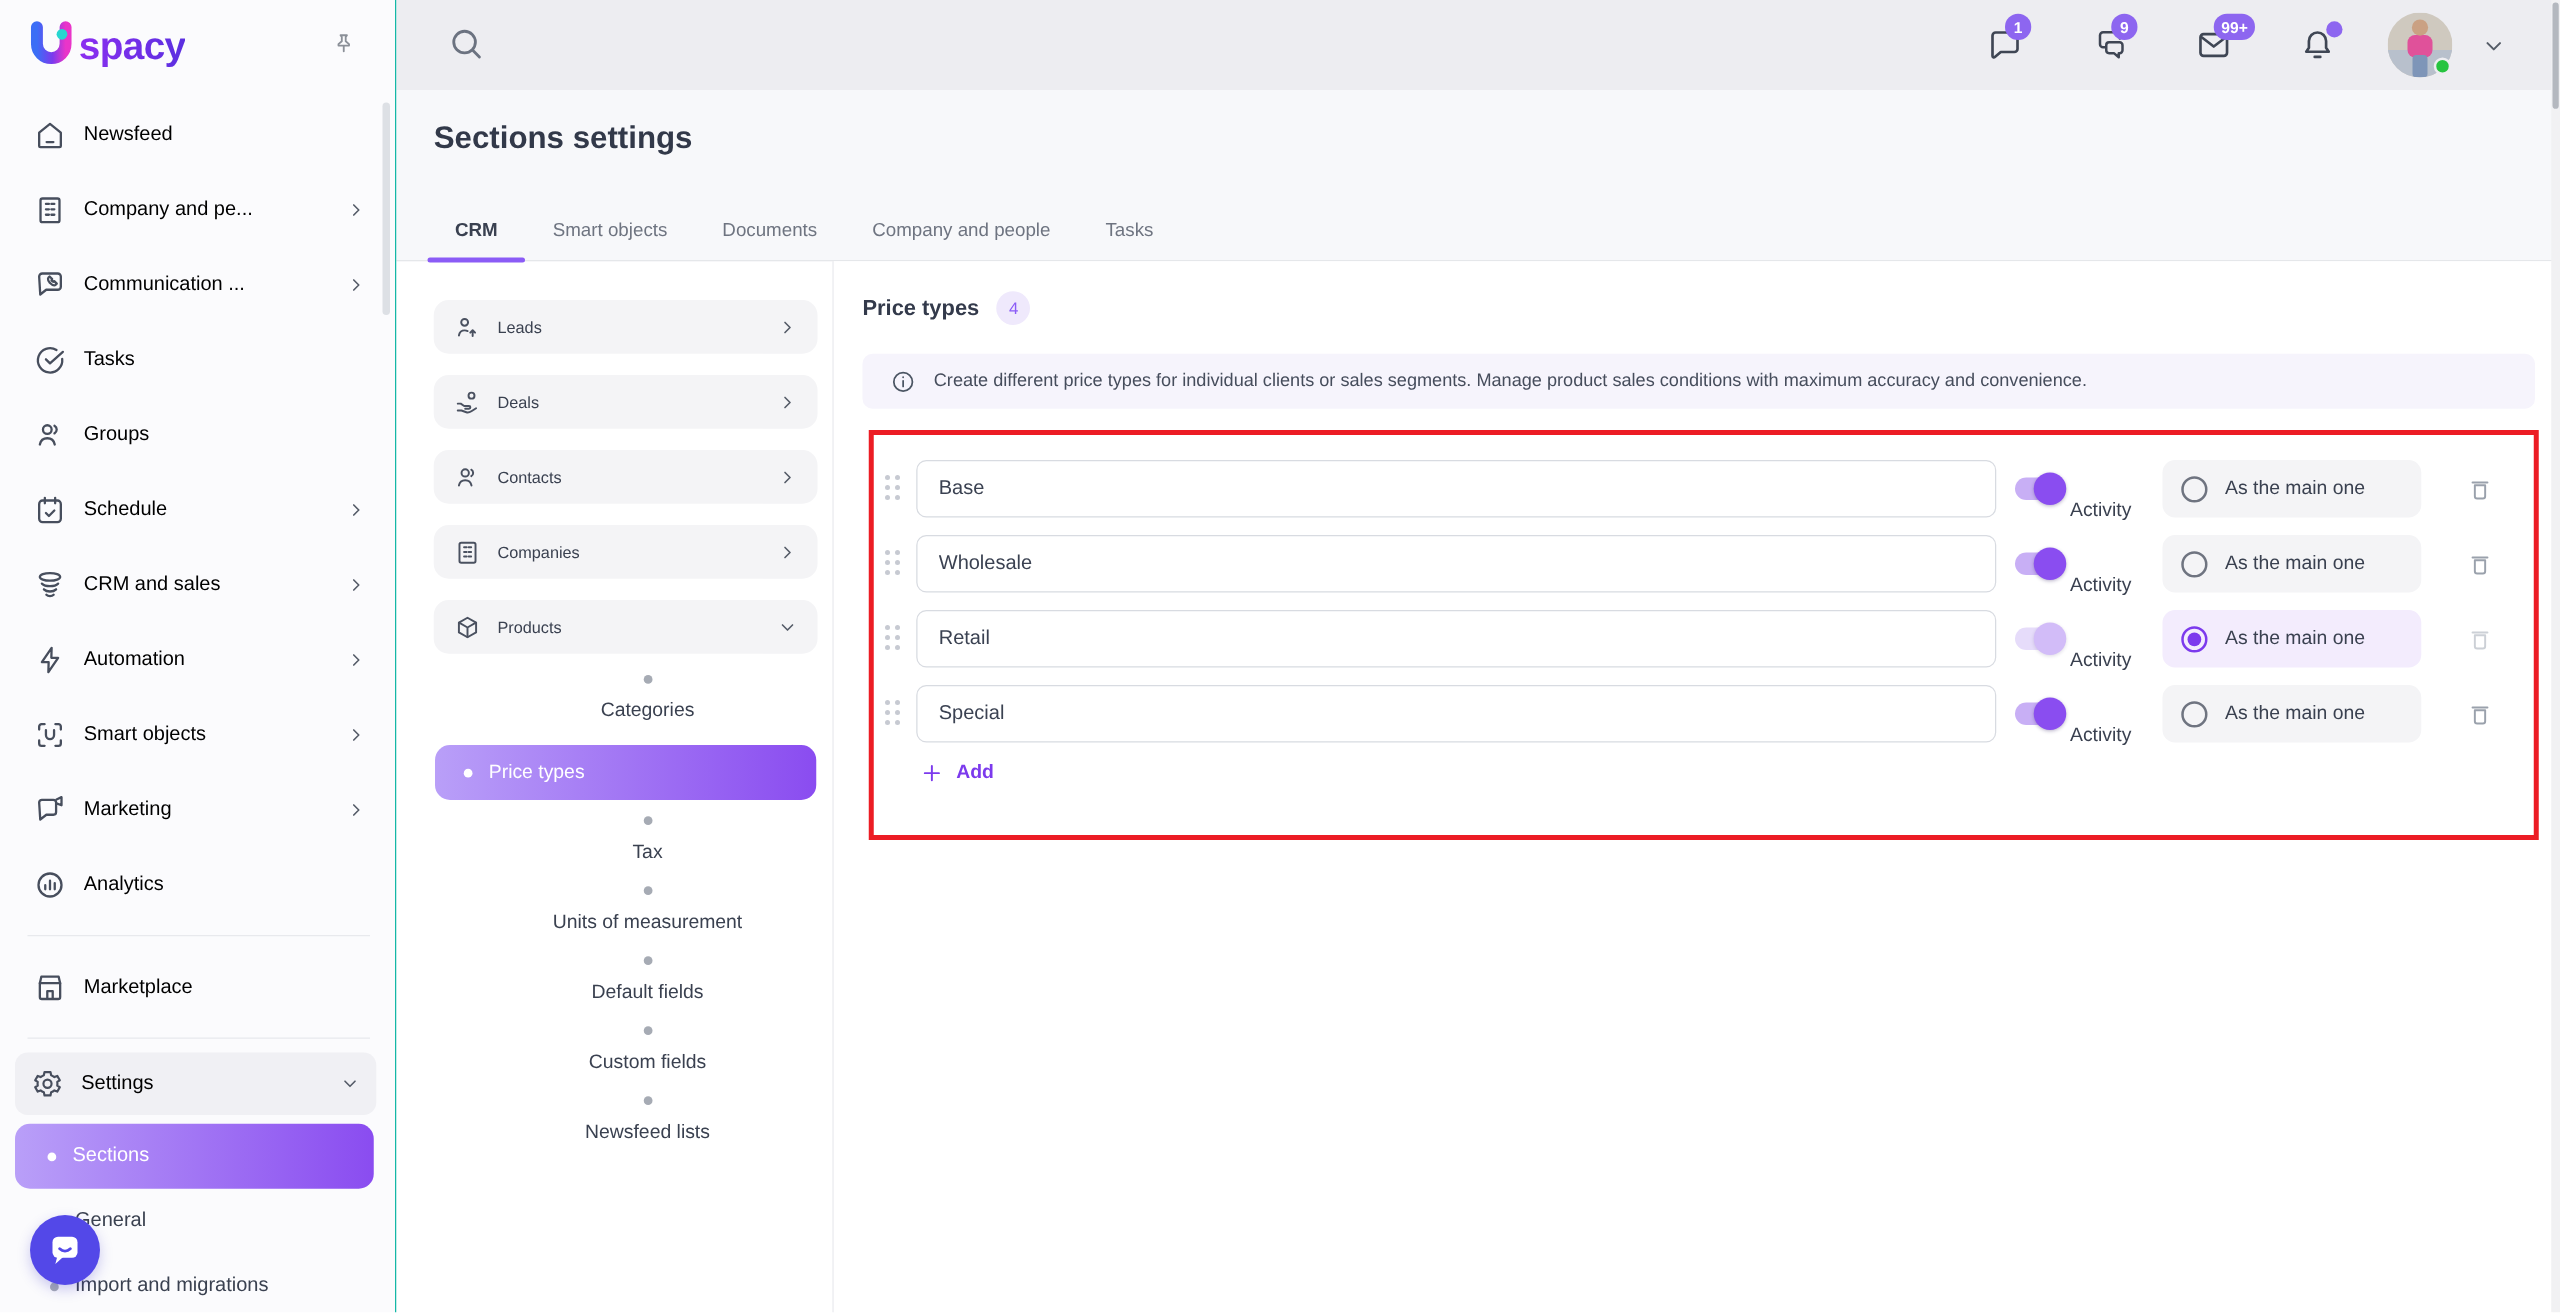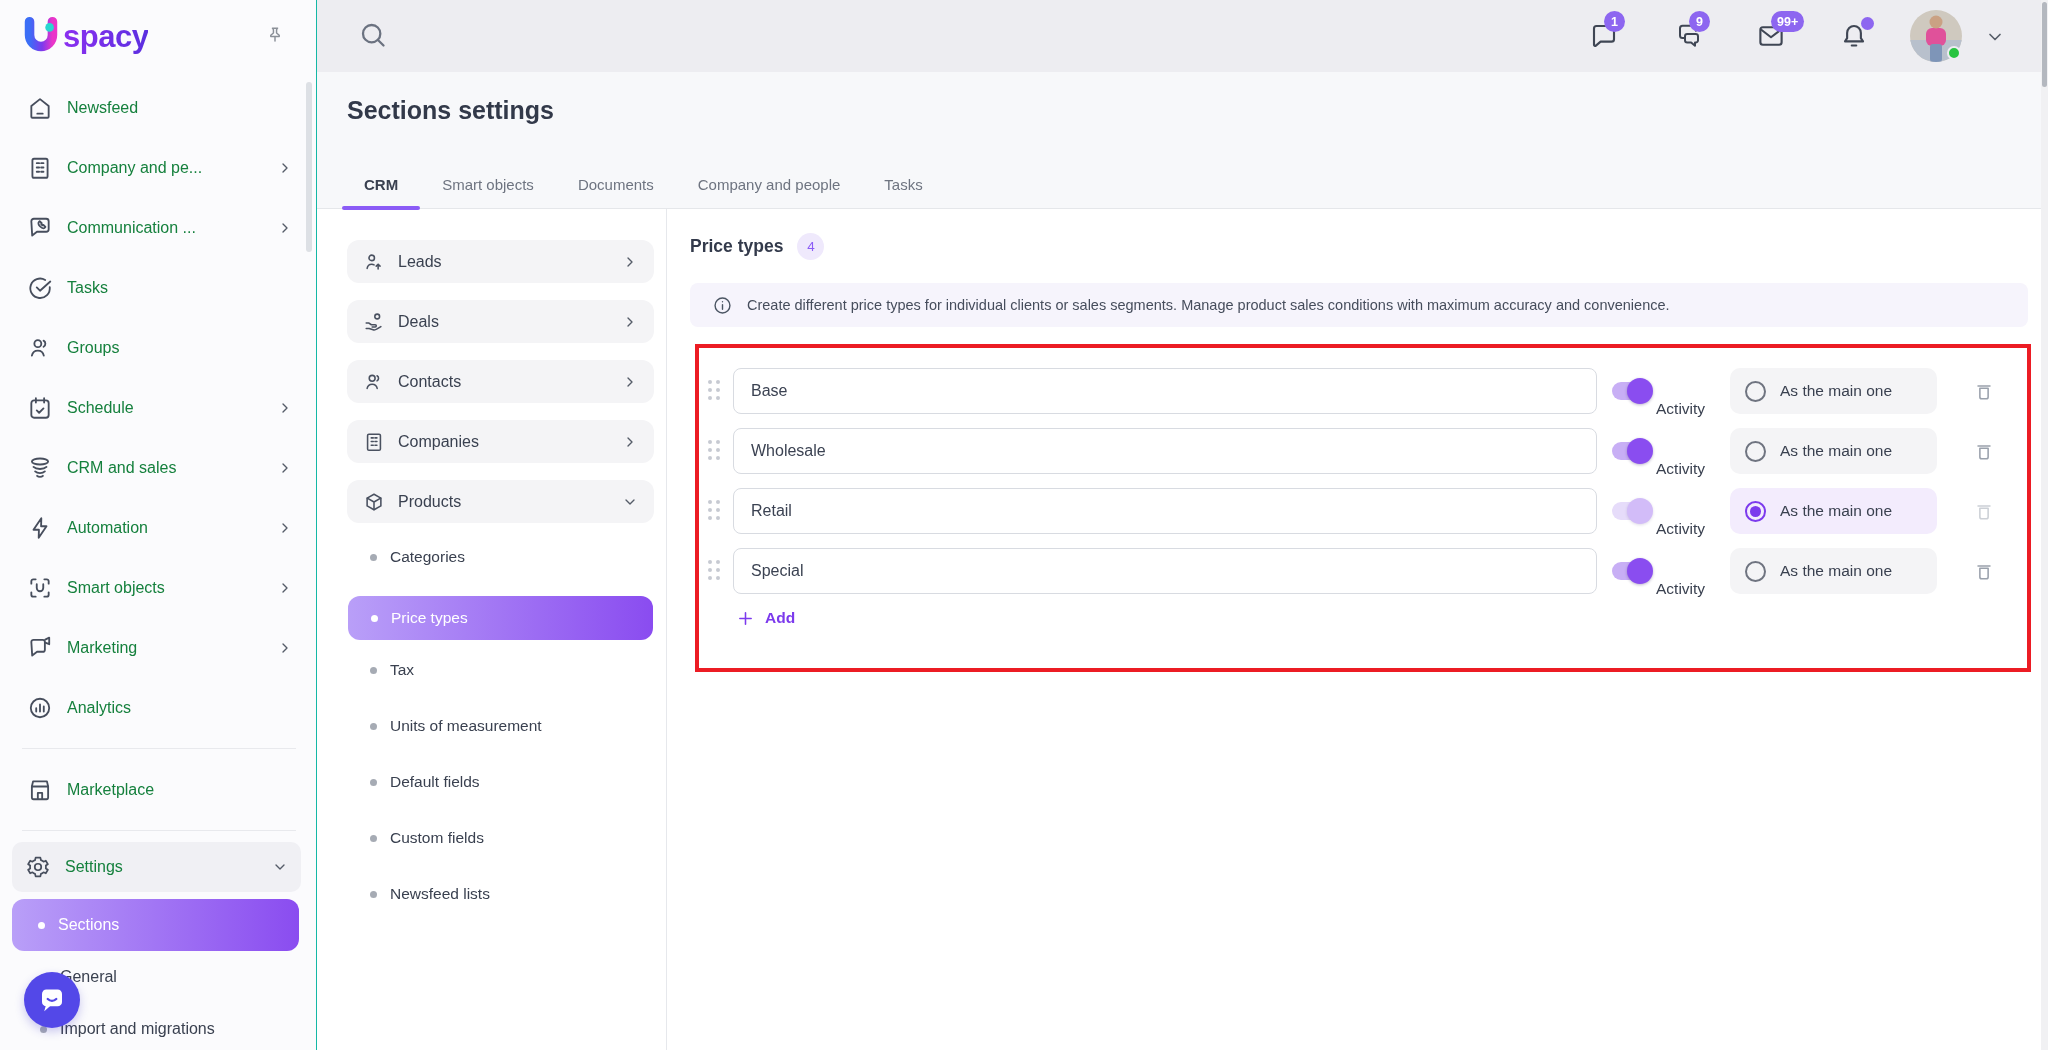--- a/index.html
+++ b/index.html
@@ -11,21 +11,21 @@
   .sidebar { width:317px; flex-shrink:0; background:#fbfbfd; border-right:1px solid #14b8a6;
              position:relative; z-index:6; overflow:hidden; }
   .logo-row { height:72px; display:flex; align-items:center; justify-content:space-between; padding:0 30px 0 20px; }
   .brand { display:flex; align-items:flex-end; gap:1px; }
   .wordmark { font-size:31px; font-weight:700; letter-spacing:-0.5px; line-height:40px;
               background:linear-gradient(90deg,#8b2ff0,#5b2fe0); -webkit-background-clip:text;
               background-clip:text; color:transparent; }
   .pin-ico { color:#8b9098; width:22px; height:22px; }
   .nav { padding:6px 10px 0 14px; }
   .nav-item { height:60px; display:flex; align-items:center; gap:14px; padding:0 13px; font-size:16px;
-              color:#15803d; cursor:pointer; border-radius:10px; }
+              color:#000000; cursor:pointer; border-radius:10px; }
   .nav-item .ico { width:26px; height:26px; color:#474e5d; flex-shrink:0; }
   .nav-item .lbl { flex:1; white-space:nowrap; overflow:hidden; }
   .chev { width:16px; height:16px; color:#555c68; flex-shrink:0; }
   .nav-divider { height:1px; background:#e8e9ed; margin:10px 10px 11px 8px; }
   .settings-item { background:#f0f0f4; height:50px; margin:0 5px 0 -2px; }
   .pill { height:52px; margin:7px 7px 0 -2px; display:flex; align-items:center; gap:13px; padding:0 13px 0 26px;
           border-radius:12px; background:linear-gradient(90deg,#b99ff8,#8a4cf0); color:#fff; font-size:16px; cursor:pointer; }
   .dot { width:7px; height:7px; border-radius:50%; background:#a6abb4; flex-shrink:0; }
   .pill .dot { background:#fff; }
   .sb-sub { height:52px; display:flex; align-items:center; gap:13px; padding-left:26px; font-size:16px; cursor:pointer; }
@@ -53,25 +53,25 @@
   .tabs { position:absolute; left:25px; bottom:0; display:flex; }
   .tab { padding:0 22px 15px; font-size:15px; color:#6e7480; position:relative; cursor:pointer; }
   .tab.active { color:#3a4150; font-weight:700; }
   .tab.active::after { content:""; position:absolute; left:0; right:0; bottom:-2px; height:4px;
                        border-radius:3px; background:#8b5cf6; }
 
   .content { flex:1; display:flex; position:relative; }
   
   .subnav { width:350px; flex-shrink:0; border-right:1.5px solid #e6e8ec; padding-top:31px; }
   .sn-card { width:307px; height:43px; margin:0 0 17px 30px; background:#f4f4f6; border-radius:12px;
-             display:flex; align-items:center; gap:13px; padding:0 16px; font-size:16px; cursor:pointer; }
+             display:flex; align-items:center; gap:13px; padding:0 16px; font-size:13px; cursor:pointer; }
   .sn-card .ico { width:22px; height:22px; color:#4a5160; flex-shrink:0; }
   .sn-card .lbl { flex:1; }
   .sn-sub-item { height:34px; margin:0 0 22px 30px; display:flex; align-items:center; gap:13px;
-                 padding-left:23px; font-size:15.5px; cursor:pointer; }
+                 padding-left:23px; font-size:15.5px; cursor:pointer;flex-direction:column; }
   .sn-pill { width:305px; height:44px; margin:10px 0 13px 31px; border-radius:12px;
              background:linear-gradient(90deg,#b99ff8,#8a4cf0); color:#fff; display:flex; align-items:center;
              gap:13px; padding-left:23px; font-size:15.5px; cursor:pointer; }
 
   
   .panel { flex:1; position:relative; background:#fff; }
   .ph-row { position:absolute; left:23px; top:24px; display:flex; align-items:center; gap:14px; }
   .ph-title { font-size:17.5px; font-weight:700; color:#333a4b; }
   .count-badge { width:27px; height:27px; border-radius:50%; background:#efe9fc; color:#8b5cf6;
                  font-size:13.5px; display:flex; align-items:center; justify-content:center; }

